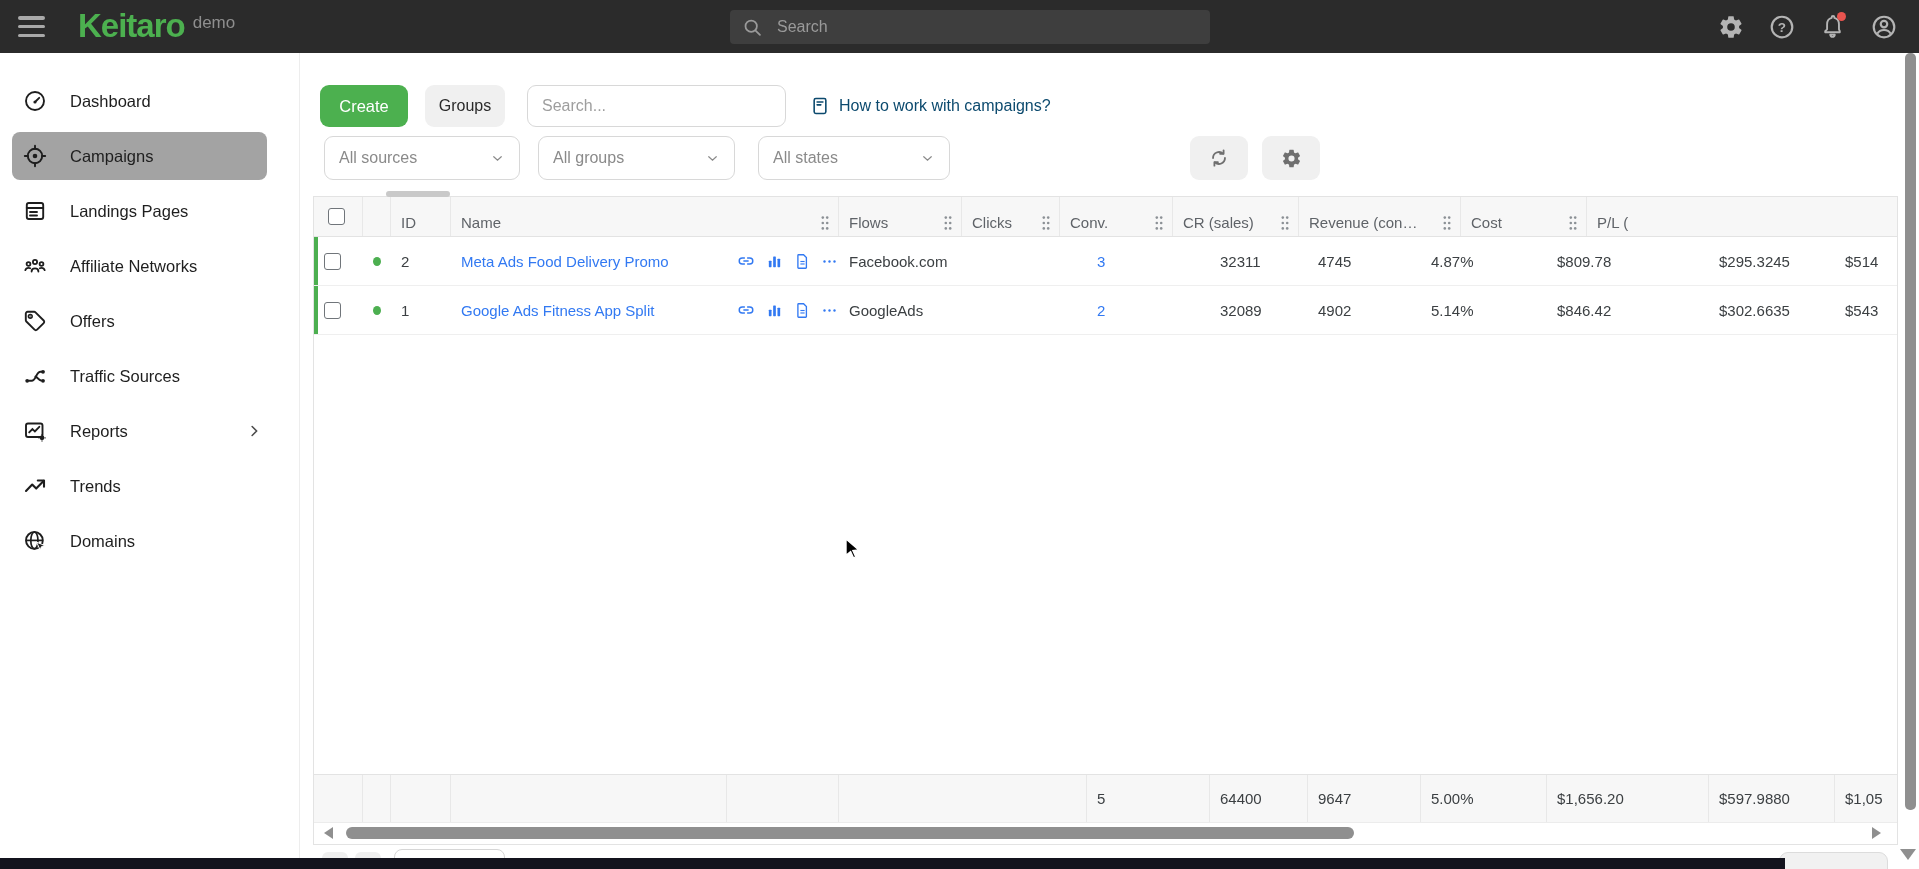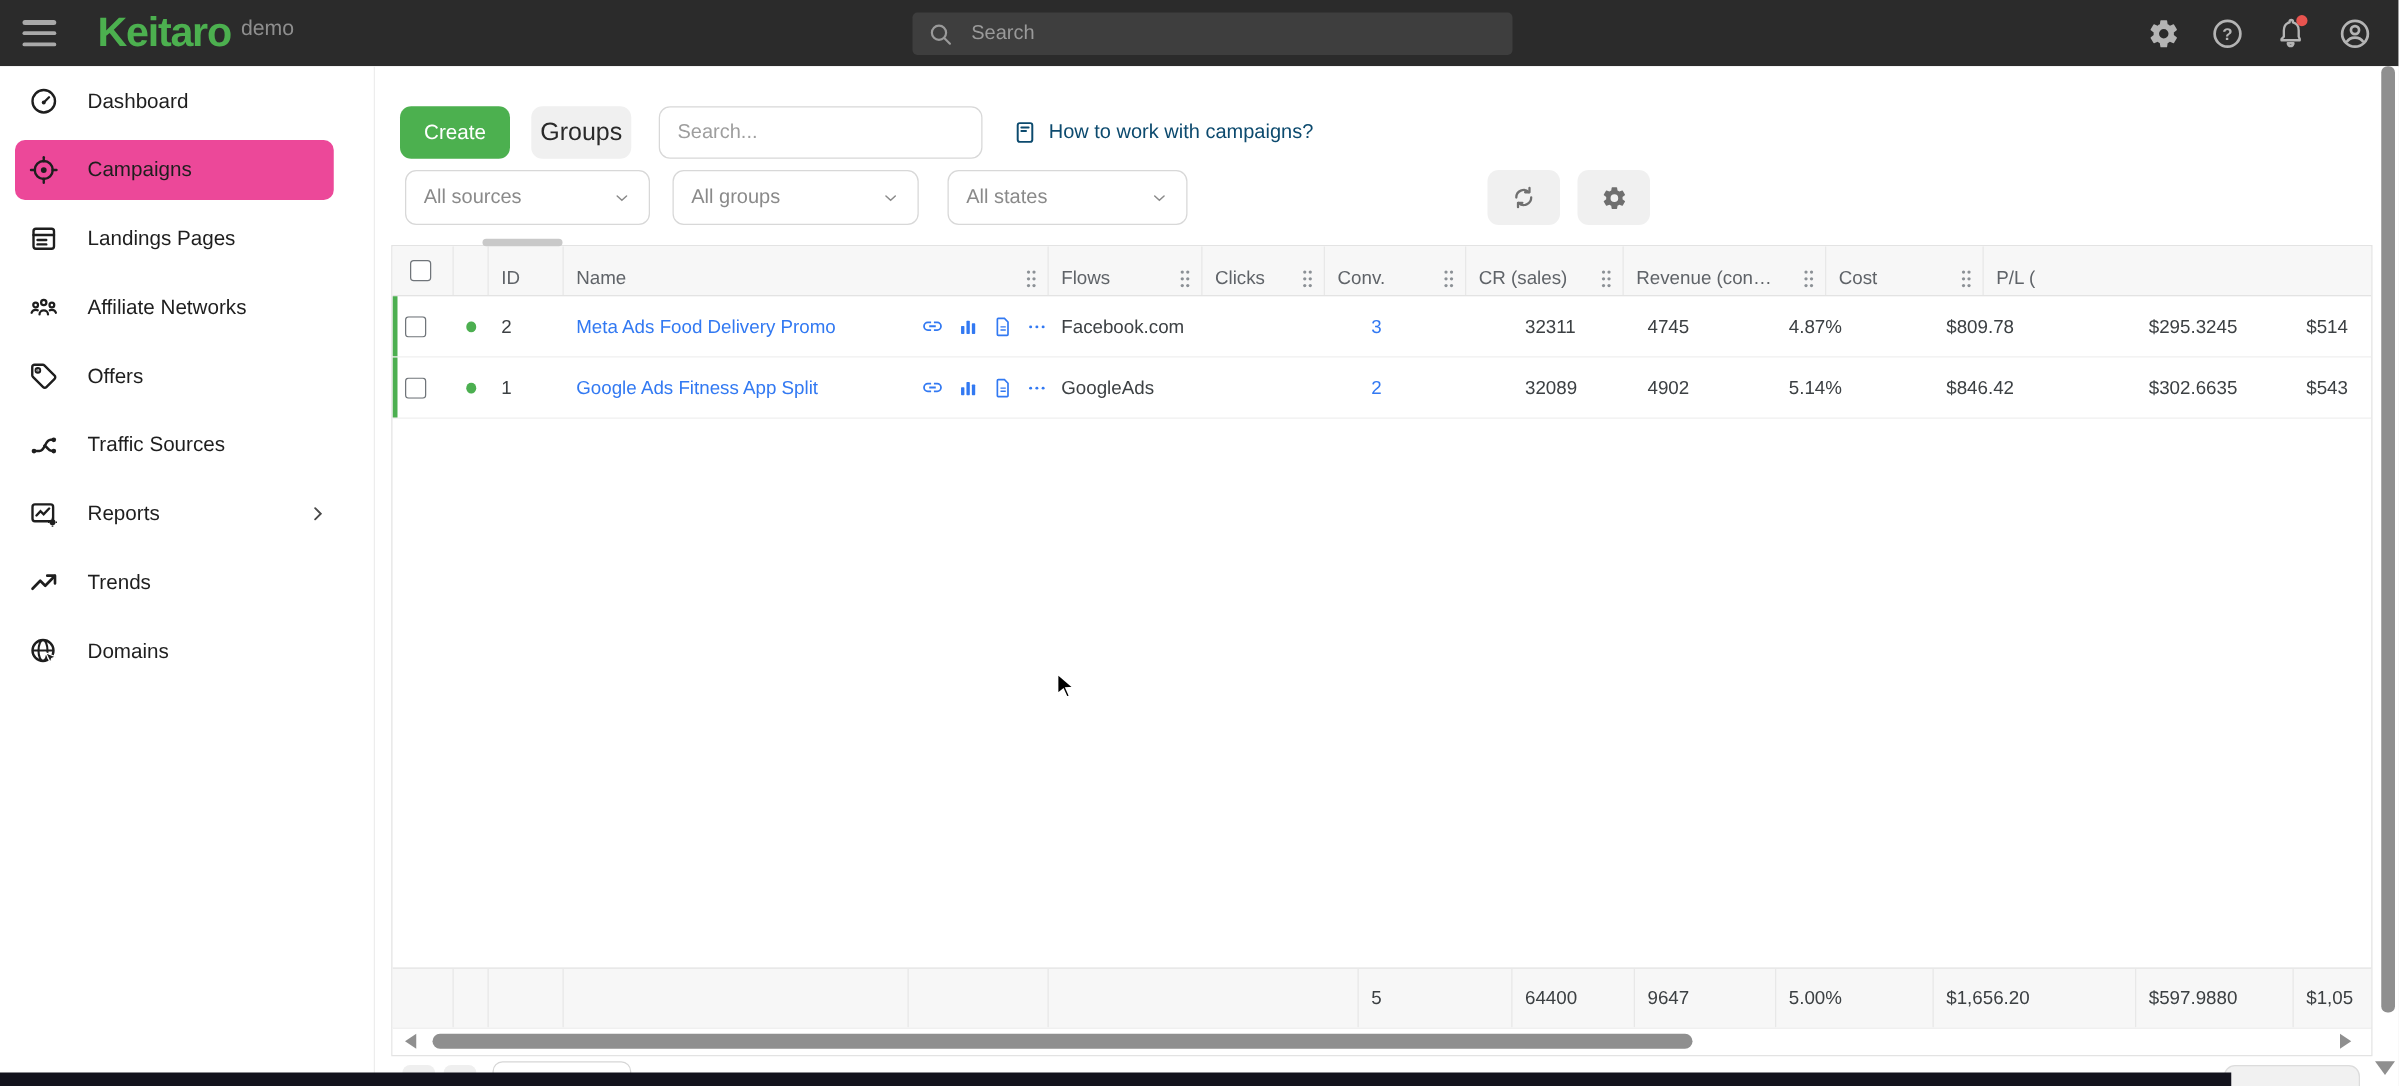--- a/index.html
+++ b/index.html
@@ -15,32 +15,32 @@
   .brand-badge{color:#8e8e8e;font-size:17px;margin-left:8px;margin-top:5px;}
   .top-search{position:absolute;left:730px;top:10px;width:480px;height:34px;background:#3e3e3e;border-radius:4px;display:flex;align-items:center;padding:0 12px;box-sizing:border-box;}
   .top-search svg{flex:none;color:#9a9a9a;}
   .top-search input{flex:1;margin-left:12px;background:transparent;border:none;outline:none;color:#cfcfcf;font-size:16px;font-family:inherit;}
   .top-search input::placeholder{color:#9a9a9a;}
   .top-icons{position:absolute;right:22px;top:0;height:53px;display:flex;align-items:center;gap:25px;}
   .top-icon{position:relative;width:26px;height:26px;color:#b4b4b4;cursor:pointer;}
   .bell-dot{position:absolute;top:-2px;right:0;width:9px;height:9px;border-radius:50%;background:#e8544f;}
 
   
-  .sidebar{position:absolute;left:0;top:53px;width:300px;bottom:0;background:#fff;border-right:1px solid #ededed;box-sizing:border-box;padding-top:4px;}
+  .sidebar{position:absolute;left:0;top:53px;width:300px;bottom:0;background:#fff;border-right:1px solid #ededed;box-sizing:border-box;padding-top:24px;}
   .nav-item{height:48px;margin:0 32px 7px 12px;display:flex;align-items:center;border-radius:8px;padding-left:11px;cursor:pointer;color:#1e1e1e;}
-  .nav-item.active{background:#ec4899;}
+  .nav-item.active{background:#a3a3a3;}
   .nav-icon{width:24px;height:24px;margin-right:23px;color:#1e1e1e;flex:none;}
   .nav-label{font-size:16.5px;white-space:nowrap;}
   .nav-chevron{margin-left:auto;margin-right:4px;color:#4a4a4a;}
 
   
   .content{position:absolute;left:300px;top:53px;right:0;bottom:0;background:#fff;}
   .btn{font-family:inherit;cursor:pointer;}
   .btn-create{position:absolute;left:20px;top:32px;width:88px;height:42px;background:var(--brand-green,#4cb04f);color:#fff;font-size:16.5px;border:none;border-radius:9px;}
-  .btn-groups{position:absolute;left:125px;top:32px;width:80px;height:42px;background:#f0f0f0;color:#2a2a2a;font-size:20px;border:none;border-radius:9px;}
+  .btn-groups{position:absolute;left:125px;top:32px;width:80px;height:42px;background:#f0f0f0;color:#2a2a2a;font-size:16px;border:none;border-radius:9px;}
   .tb-search{position:absolute;left:227px;top:32px;width:259px;height:42px;border:1px solid #d8d8d8;border-radius:9px;font-size:16px;padding:0 14px;color:#333;box-sizing:border-box;outline:none;font-family:inherit;}
   .tb-search::placeholder{color:#9e9e9e;}
   .help-link{position:absolute;left:510px;top:32px;height:42px;display:flex;align-items:center;gap:9px;color:#0c4a6e;font-size:16px;cursor:pointer;text-decoration:none;}
 
   .filter{position:absolute;top:83px;height:44px;border:1px solid #d8d8d8;border-radius:9px;background:#fff;display:flex;align-items:center;justify-content:space-between;padding:0 14px;box-sizing:border-box;font-size:16px;color:#8a8a8a;cursor:pointer;}
   .filter .chev{color:#8a8a8a;flex:none;}
   .f-sources{left:24px;width:196px;}
   .f-groups{left:238px;width:197px;}
   .f-states{left:458px;width:192px;}
   .f-date{left:666px;width:208px;color:#1f1f1f;}

